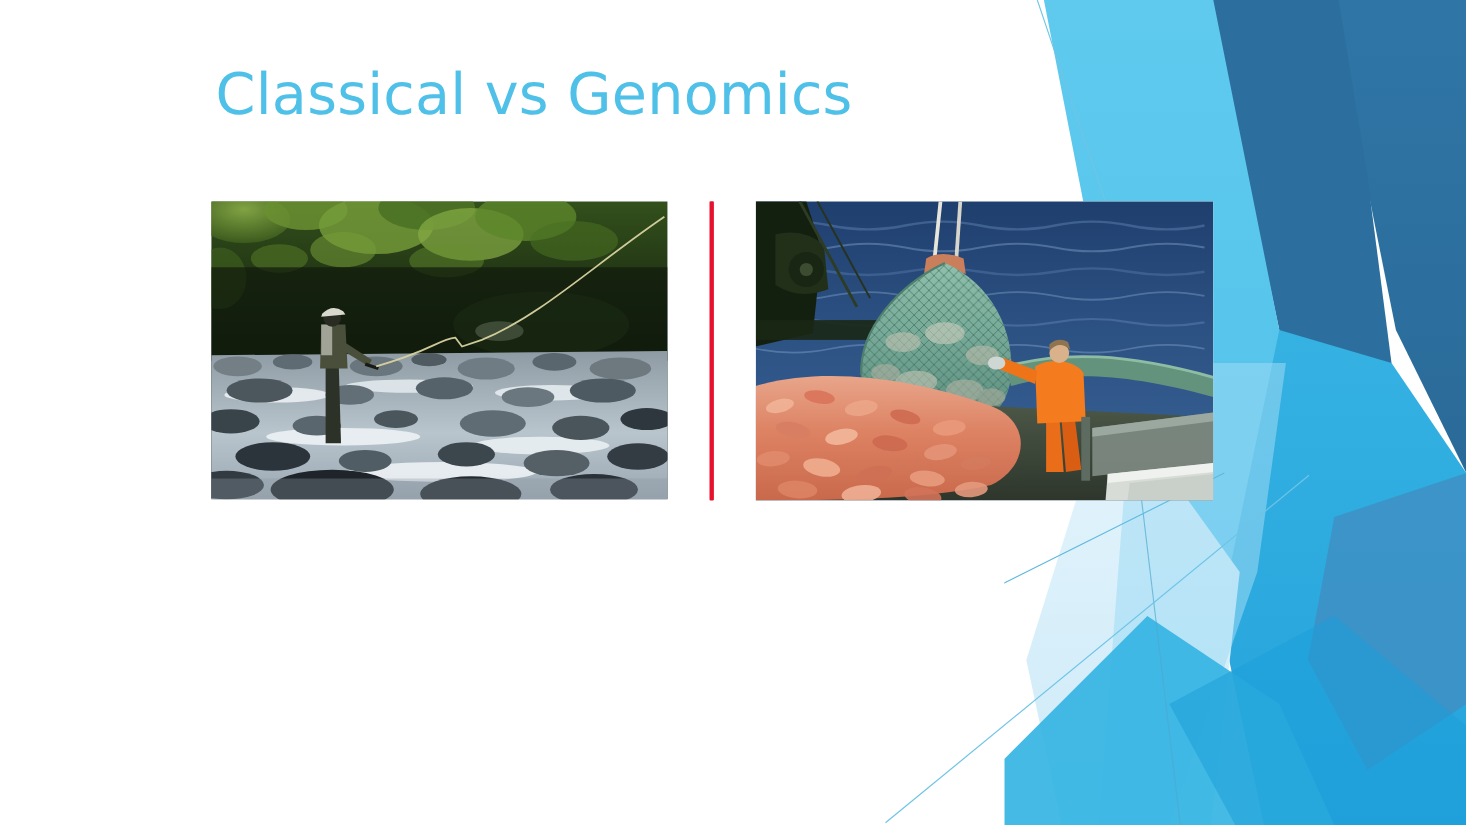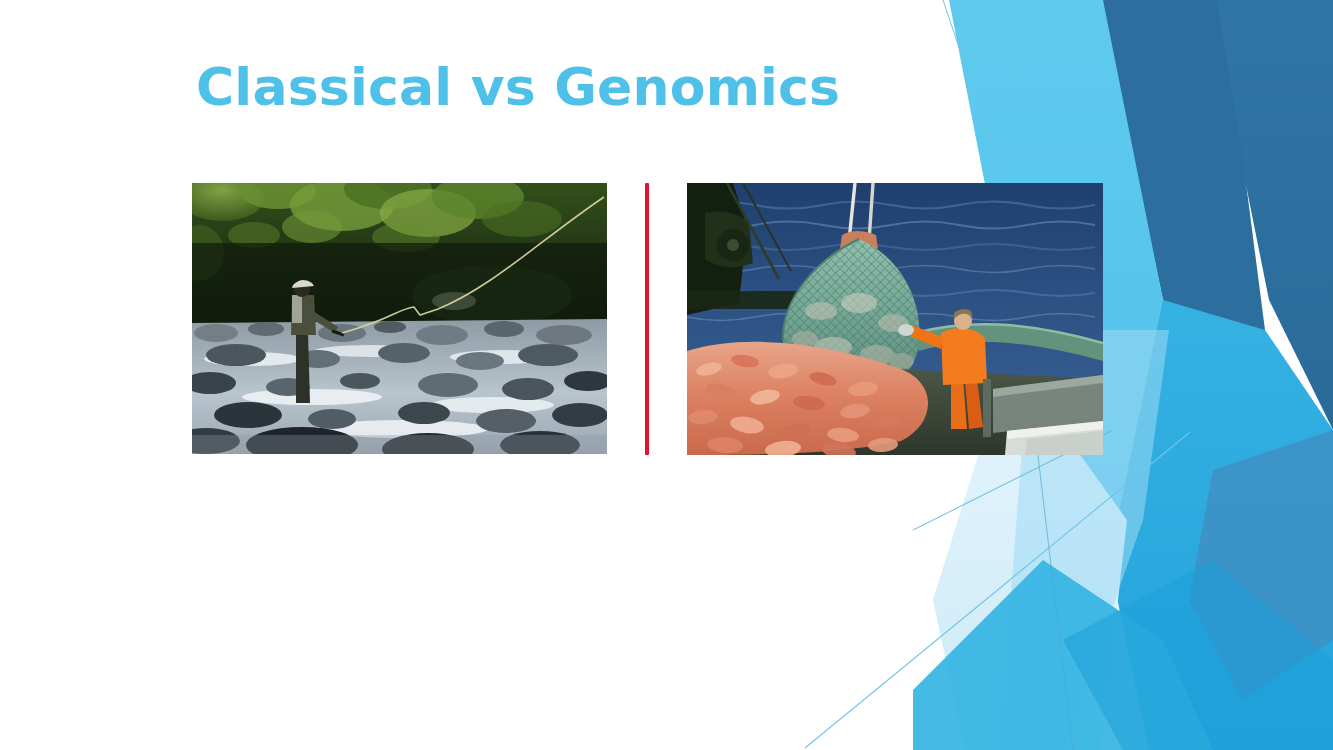--- a/index.html
+++ b/index.html
@@ -35,21 +35,21 @@
     height: 100%;
   }
 
   
   #slide-title {
     position: absolute;
     left: 196px;
     top: 57px;
     font-family: "DejaVu Sans", "Liberation Sans", sans-serif;
     font-size: 52px;
-    font-weight: 700;
+    font-weight: 400;
     letter-spacing: 0.2px;
     line-height: 1.18;
     white-space: nowrap;
   }
 
   
   #content-area {
     position: absolute;
     left: 0;
     top: 0;

